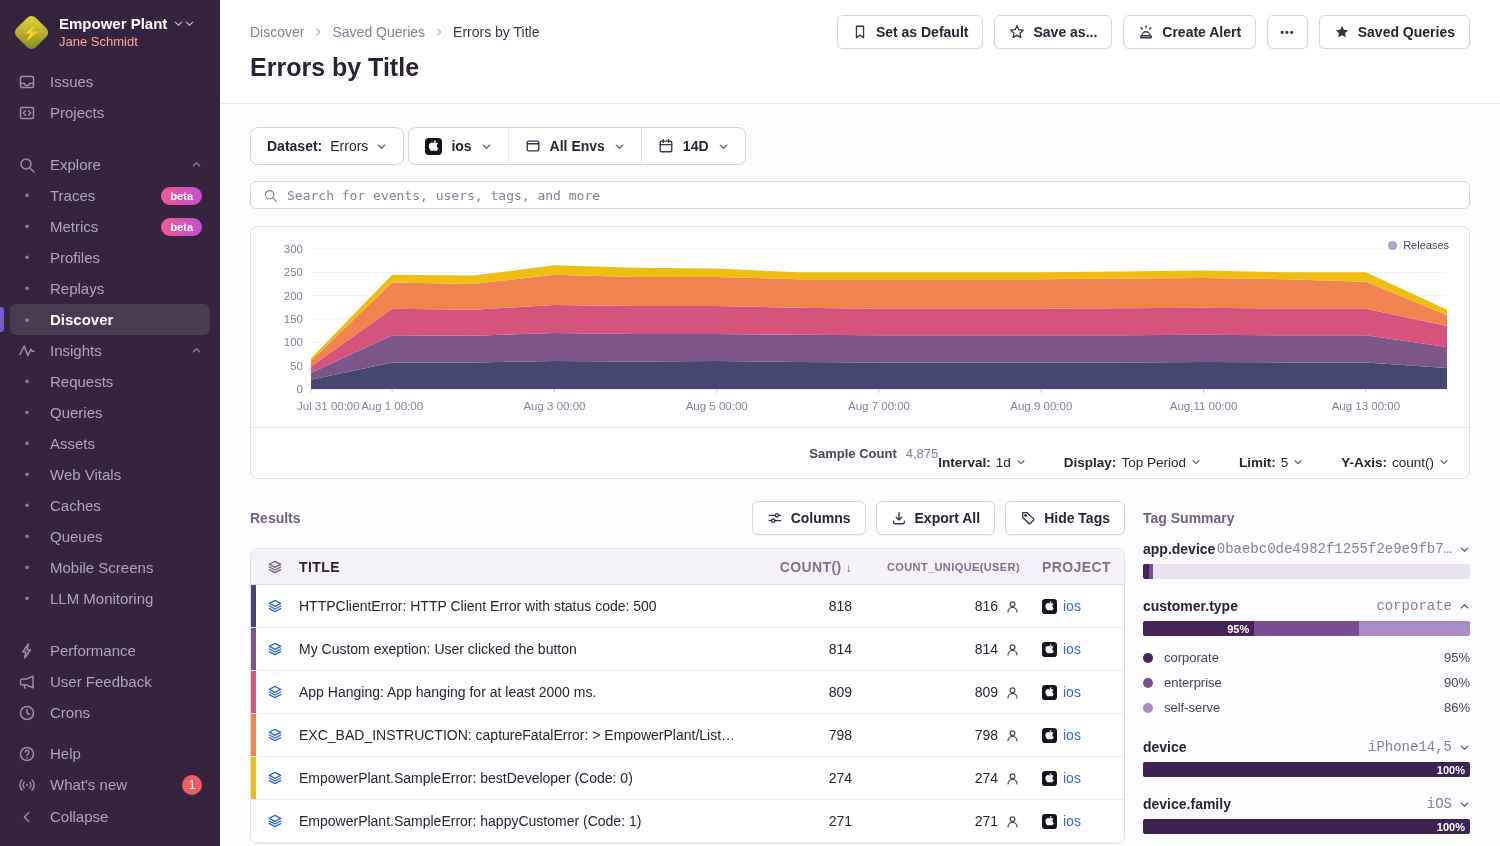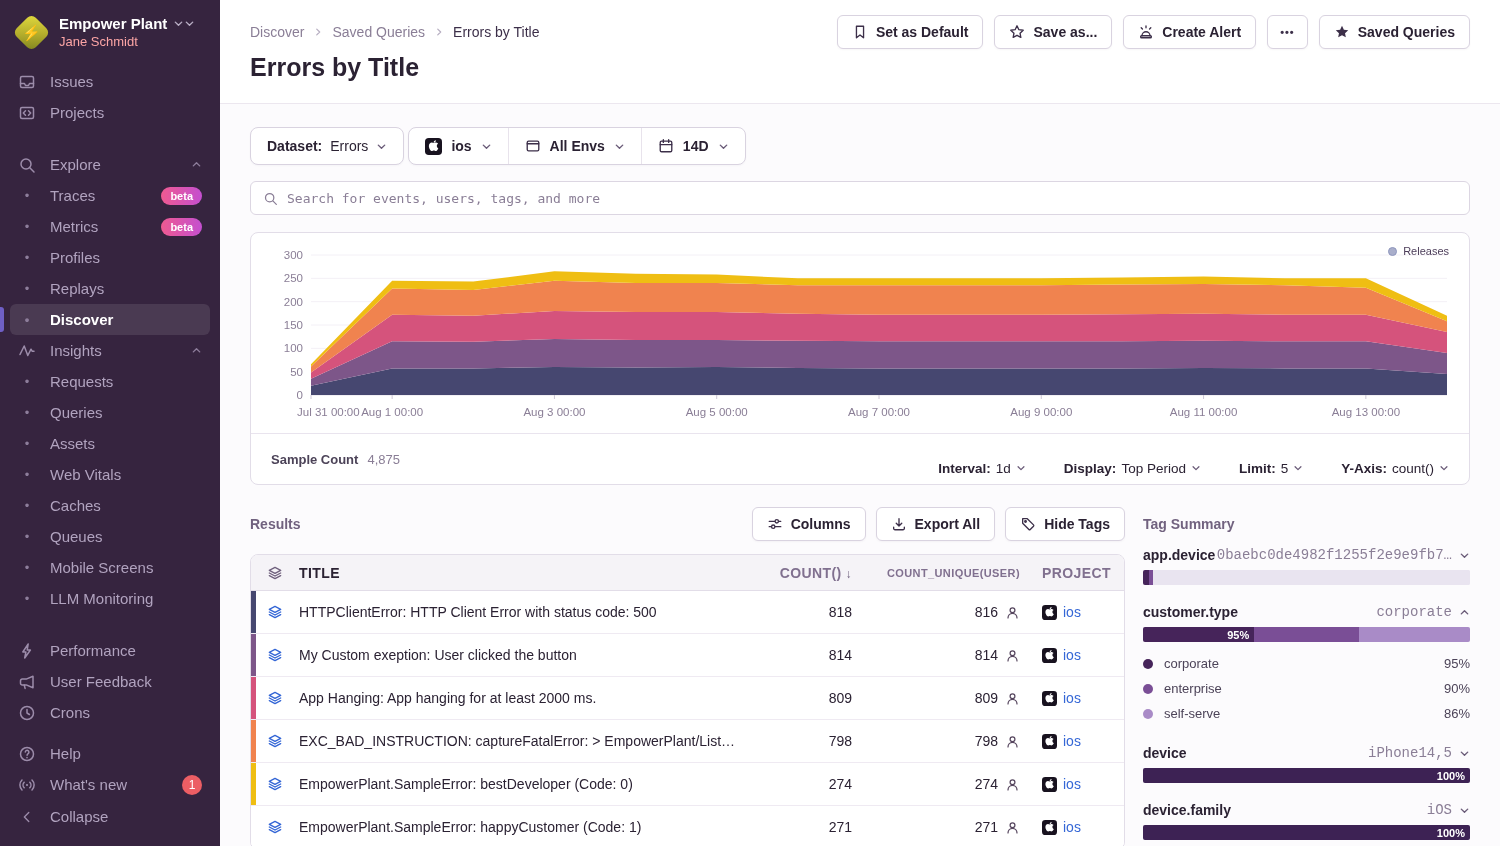--- a/index.html
+++ b/index.html
@@ -67,33 +67,33 @@
   .filter-row { display:flex; gap:4px; margin-bottom:16px; }
   .filter-btn { height:38px; display:flex; align-items:center; gap:8px; padding:0 16px; background:#fff;
     border:1px solid #d9d3e0; border-radius:8px; font-size:14px; cursor:pointer; box-shadow:0 1px 2px rgba(43,34,51,.03); }
   .filter-btn b { font-weight:700; }
   .filter-group { display:flex; align-items:stretch; background:#fff; border:1px solid #d9d3e0; border-radius:8px;
     height:38px; box-shadow:0 1px 2px rgba(43,34,51,.03); }
   .filter-seg { display:flex; align-items:center; gap:9px; padding:0 16px; font-size:14px; font-weight:700; cursor:pointer; }
   .filter-seg + .filter-seg { border-left:1px solid #e8e3ec; }
   .chev { display:flex; color:#6a5b78; }
 
-  .search-box { height:34px; border:1px solid #dcd6e2; border-radius:6px; background:#fff; display:flex;
+  .search-box { height:28px; border:1px solid #dcd6e2; border-radius:6px; background:#fff; display:flex;
     align-items:center; padding:4px 12px; gap:9px; margin-bottom:17px; }
   .search-box .ic { display:flex; color:#8a7e96; }
   .search-box input { flex:1; border:none; outline:none; background:transparent;
     font-family:"DejaVu Sans Mono", monospace; font-size:13px; color:#2b2233; }
   .search-box input::placeholder { color:#8a7e96; }
 
   .chart-panel { background:#fff; border:1px solid #e2dde8; border-radius:8px; margin-bottom:22px; }
   .chart-area { padding:12px 16px 0; position:relative; height:200px; }
   .legend { position:absolute; right:20px; top:12px; display:flex; align-items:center; gap:6px;
     font-size:11px; color:#4c3d59; cursor:pointer; }
   .legend-dot { width:9px; height:9px; border-radius:50%; background:#a9aecb; border:1.5px solid #8e96bd; }
-  .chart-footer { display:flex; justify-content:space-between; align-items:center; height:51px;
+  .chart-footer { display:flex; justify-content:flex-end; align-items:center; height:51px;
     border-top:1px solid #e9e4ee; padding:4px 20px; }
   .sc-label { font-weight:700; font-size:13px; color:#4c4358; }
   .sc-value { color:#8a7e96; font-size:13px; margin-left:9px; }
   .cf-controls { display:flex; gap:38px;margin-top:18px; }
   .cf-item { display:flex; align-items:center; gap:5px; font-size:13.5px; color:#2b2233; cursor:pointer; }
   .cf-item b { font-weight:700; }
 
   .results-grid { display:flex; gap:18px; }
   .results-left { flex:1; min-width:0; }
   .results-head { display:flex; align-items:center; height:34px; margin-bottom:13px; }

